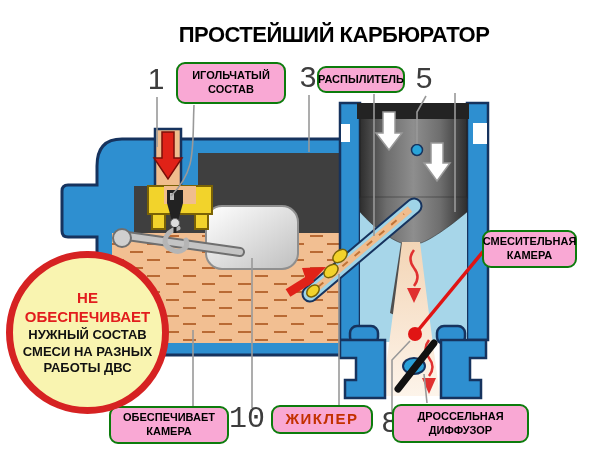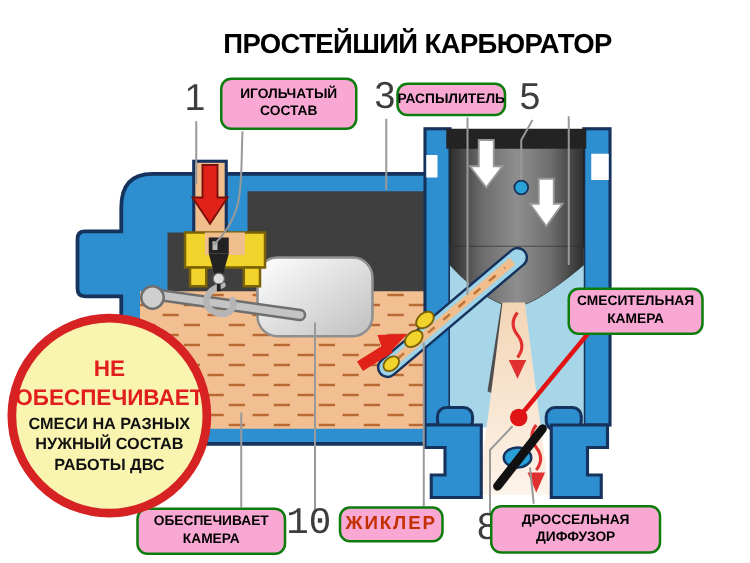--- a/index.html
+++ b/index.html
@@ -9,35 +9,35 @@
   .title{position:absolute;left:88px;top:22px;width:492px;text-align:center;z-index:2;
          font-size:22px;font-weight:700;color:#000;letter-spacing:-0.5px;white-space:nowrap;}
   .glabel{position:absolute;z-index:3;box-sizing:border-box;background:#f9a8d4;
           border:2px solid #0c7c0c;border-radius:9px;color:#000;
           display:flex;flex-direction:column;align-items:center;justify-content:center;
           font-size:11px;font-weight:700;line-height:1.25;text-align:center;white-space:nowrap;}
   .glabel span{display:block;}
   .lbl-needle  {left:176px;top:62px;width:110px;height:42px;}
   .lbl-sprayer {left:317px;top:66px;width:88px;height:27px;}
   .lbl-diffuser{left:441px;top:64px;width:102px;height:27px;}
-  .lbl-mixing  {left:454px;top:230px;width:109px;height:38px;}
+  .lbl-mixing  {left:482px;top:230px;width:95px;height:38px;}
   .lbl-floatch {left:109px;top:406px;width:120px;height:38px;}
-  .lbl-jet     {left:271px;top:405px;width:84px;height:29px;font-size:15px;letter-spacing:1.5px;color:#c33000;}
+  .lbl-jet     {left:271px;top:405px;width:102px;height:29px;font-size:15px;letter-spacing:1.5px;color:#c33000;}
   .lbl-throttle{left:392px;top:404px;width:137px;height:39px;}
   .num{position:absolute;z-index:2;font-size:30px;font-weight:400;color:#3d3d3d;text-align:center;}
   .num-1 {left:142px;top:62px;width:28px;}
   .num-3 {left:294px;top:60px;width:28px;}
   .num-5 {left:410px;top:61px;width:28px;}
   .num-10{left:225px;top:402px;width:44px;font-family:Liberation Mono, monospace;}
   .num-8 {left:376px;top:405px;width:28px;}
   .note-circle{position:absolute;left:6px;top:251px;width:149px;height:149px;z-index:4;
                background:#f9f4b0;border:7px solid #d62222;border-radius:50%;
                display:flex;flex-direction:column;align-items:center;justify-content:center;
                font-weight:700;font-size:13px;line-height:1.3;text-align:center;color:#111;}
-  .note-circle .red{color:#e21d1d;font-size:18px;}
+  .note-circle .red{color:#e21d1d;font-size:15px;}
 </style>
 </head>
 <body>
 
 <div id="canvas">
 
   <svg id="diagram-svg" width="600" height="450" viewBox="0 0 600 450">
     <defs>
       <linearGradient id="tubeGrad" x1="0" y1="0" x2="1" y2="0">
         <stop offset="0" stop-color="#2e2e2e"></stop>
@@ -216,18 +216,18 @@
     <span>ЖИКЛЕР</span>
   </div>
   <div class="glabel lbl-throttle">
     <span>ДРОССЕЛЬНАЯ</span>
     <span>ДИФФУЗОР</span>
   </div>
 
   <div class="note-circle">
     <span class="red">НЕ</span>
     <span class="red">ОБЕСПЕЧИВАЕТ</span>
+    <span>НУЖНЫЙ СОСТАВ</span>
     <span>СМЕСИ НА РАЗНЫХ</span>
-    <span>НУЖНЫЙ СОСТАВ</span>
     <span>РАБОТЫ ДВС</span>
   </div>
 
 </div>
 
 </body></html>

